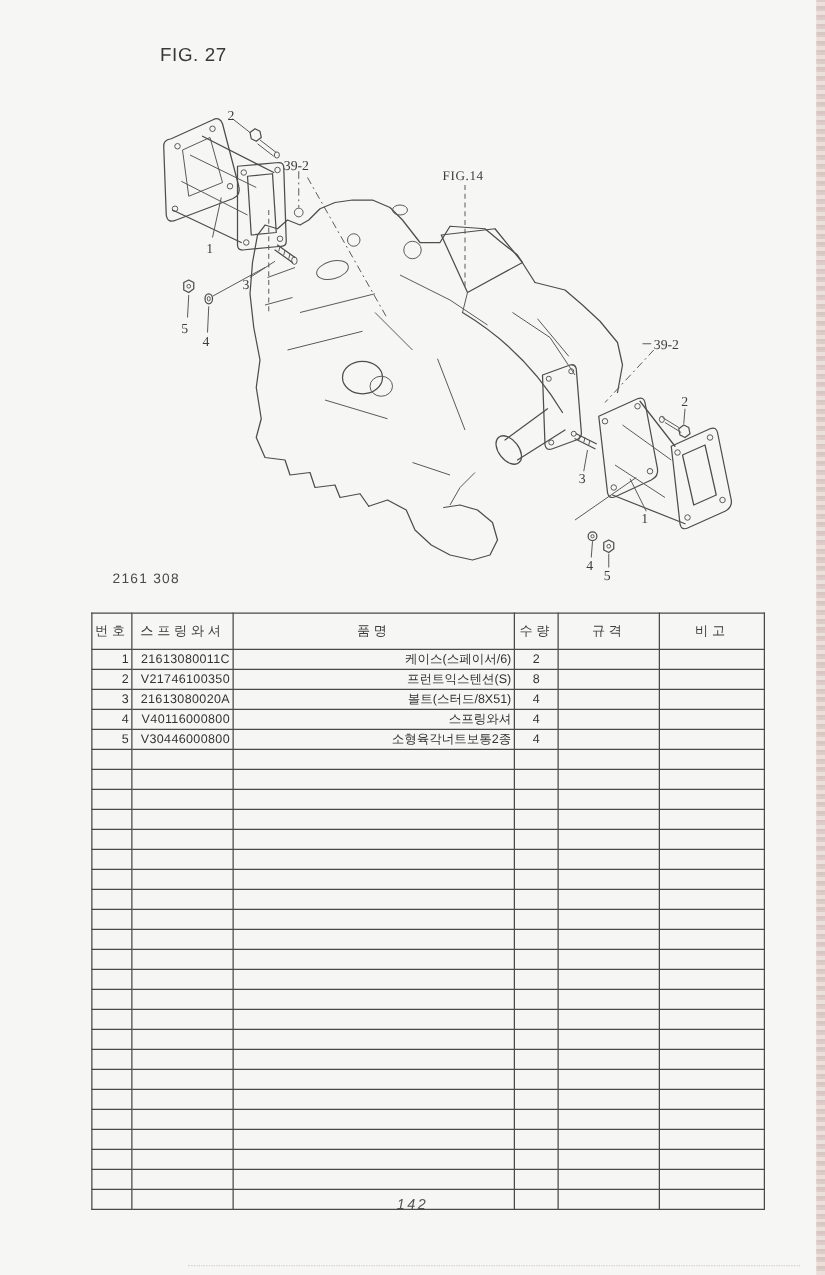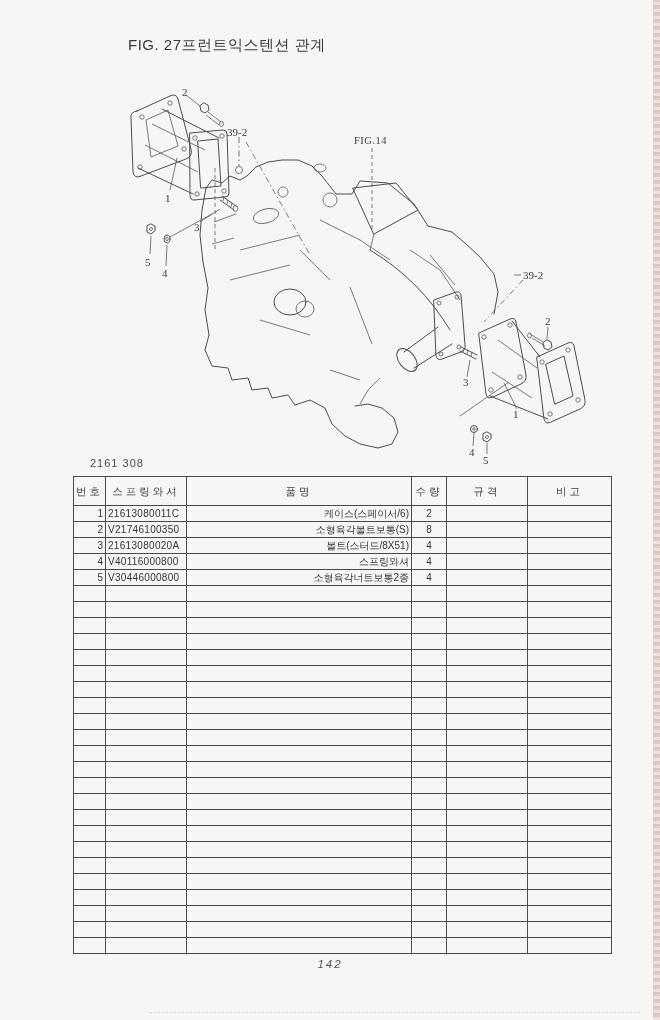--- a/index.html
+++ b/index.html
@@ -21,33 +21,33 @@
   }
   .title-row{
     position:absolute;left:128px;top:36px;display:flex;
     font-size:15px;letter-spacing:.5px;color:#383838;
   }
   .diagram-svg{position:absolute;left:0;top:0;}
   .catalog-code{
     position:absolute;left:90px;top:457px;font-size:11px;color:#4a4a4a;letter-spacing:1px;
   }
   .parts-table{
-    position:absolute;left:73px;top:476px;width:538px;
+    position:absolute;left:73px;top:490px;width:538px;
     border-collapse:collapse;table-layout:fixed;
     font-size:10px;color:#333;padding-left:44px;
   }
   .parts-table th,.parts-table td{
     border:1px solid #4a4a4a;padding:0 2px;overflow:hidden;white-space:nowrap;
     height:15px;line-height:14px;font-weight:normal;
   }
   .parts-table thead th{
     height:28px;text-align:center;font-size:10.5px;letter-spacing:3px;color:#3c3c3c;
   }
   .parts-table td.c0{text-align:right;}
-  .parts-table td.c1{text-align:left;letter-spacing:.3px;}
+  .parts-table td.c1{text-align:right;letter-spacing:.3px;}
   .parts-table td.c2{text-align:right;padding-left:3px;}
   .parts-table td.c3{text-align:center;}
   .page-number{
     position:absolute;left:0;right:0;top:958px;text-align:center;
     font-size:11.5px;letter-spacing:2px;color:#555;font-style:italic;
   }
   .ln{stroke:#4d4d4d;stroke-width:1;fill:none;stroke-linejoin:round;stroke-linecap:round;}
   .thin{stroke:#5a5a5a;stroke-width:.8;fill:none;}
   .dashdot{stroke:#5a5a5a;stroke-width:.8;fill:none;stroke-dasharray:6 3 1.5 3;}
   .dash{stroke:#5a5a5a;stroke-width:.8;fill:none;stroke-dasharray:4 3;}
@@ -55,21 +55,20 @@
   .figref{font-family:"Liberation Serif","DejaVu Serif",serif;font-size:10.5px;fill:#3c3c3c;letter-spacing:.5px;}
 </style>
 </head>
 <body>
 
 <div class="scan-edge"></div>
 <div class="scan-speck"></div>
 
 <div class="title-row">
   <span>FIG. 27</span>
-  <span>프런트익스텐션 관계</span>
 </div>
 
 <svg class="diagram-svg" width="660" height="470" viewBox="0 0 660 470">
 
   <path class="ln" d="M137,111 L170,96 Q176,93 178,99 L191,149 Q193,156 186,159 L141,176 Q134,179 133,172 L131,118 Q130,112 137,111 Z"></path>
   <path class="thin" d="M146,120 L168,110 L178,146 L151,157 Z"></path>
   <circle class="thin" cx="142" cy="117" r="2.2"></circle>
     <circle class="thin" cx="170" cy="103" r="2.2"></circle>
   <circle class="thin" cx="184" cy="149" r="2.2"></circle>
     <circle class="thin" cx="140" cy="167" r="2.2"></circle>
@@ -223,21 +222,21 @@
         <td class="c0">1</td>
         <td class="c1">21613080011C</td>
         <td class="c2">케이스(스페이서/6)</td>
         <td class="c3">2</td>
         <td class="c4"></td>
         <td class="c5"></td>
       </tr>
       <tr>
         <td class="c0">2</td>
         <td class="c1">V21746100350</td>
-        <td class="c2">소형육각볼트보통(S)</td>
+        <td class="c2">프런트익스텐션(S)</td>
         <td class="c3">8</td>
         <td class="c4"></td>
         <td class="c5"></td>
       </tr>
       <tr>
         <td class="c0">3</td>
         <td class="c1">21613080020A</td>
         <td class="c2">볼트(스터드/8X51)</td>
         <td class="c3">4</td>
         <td class="c4"></td>

